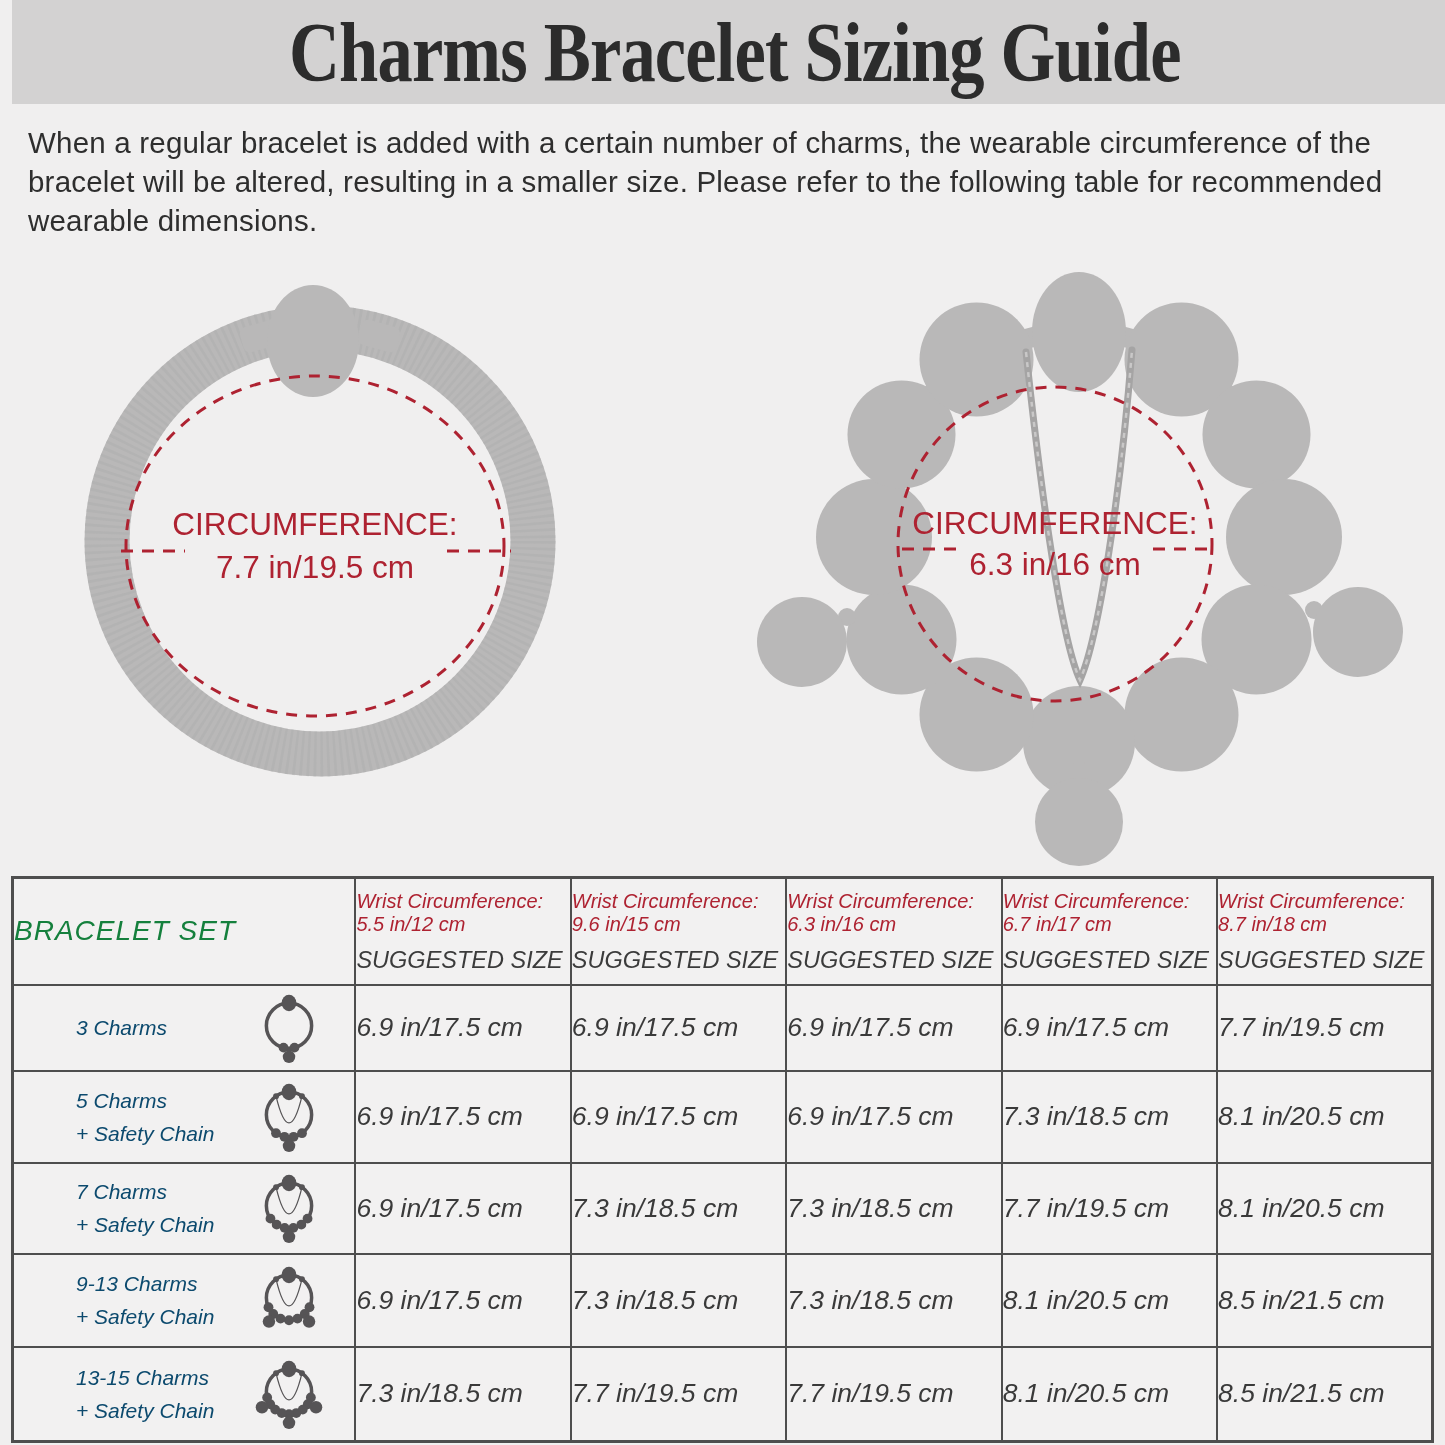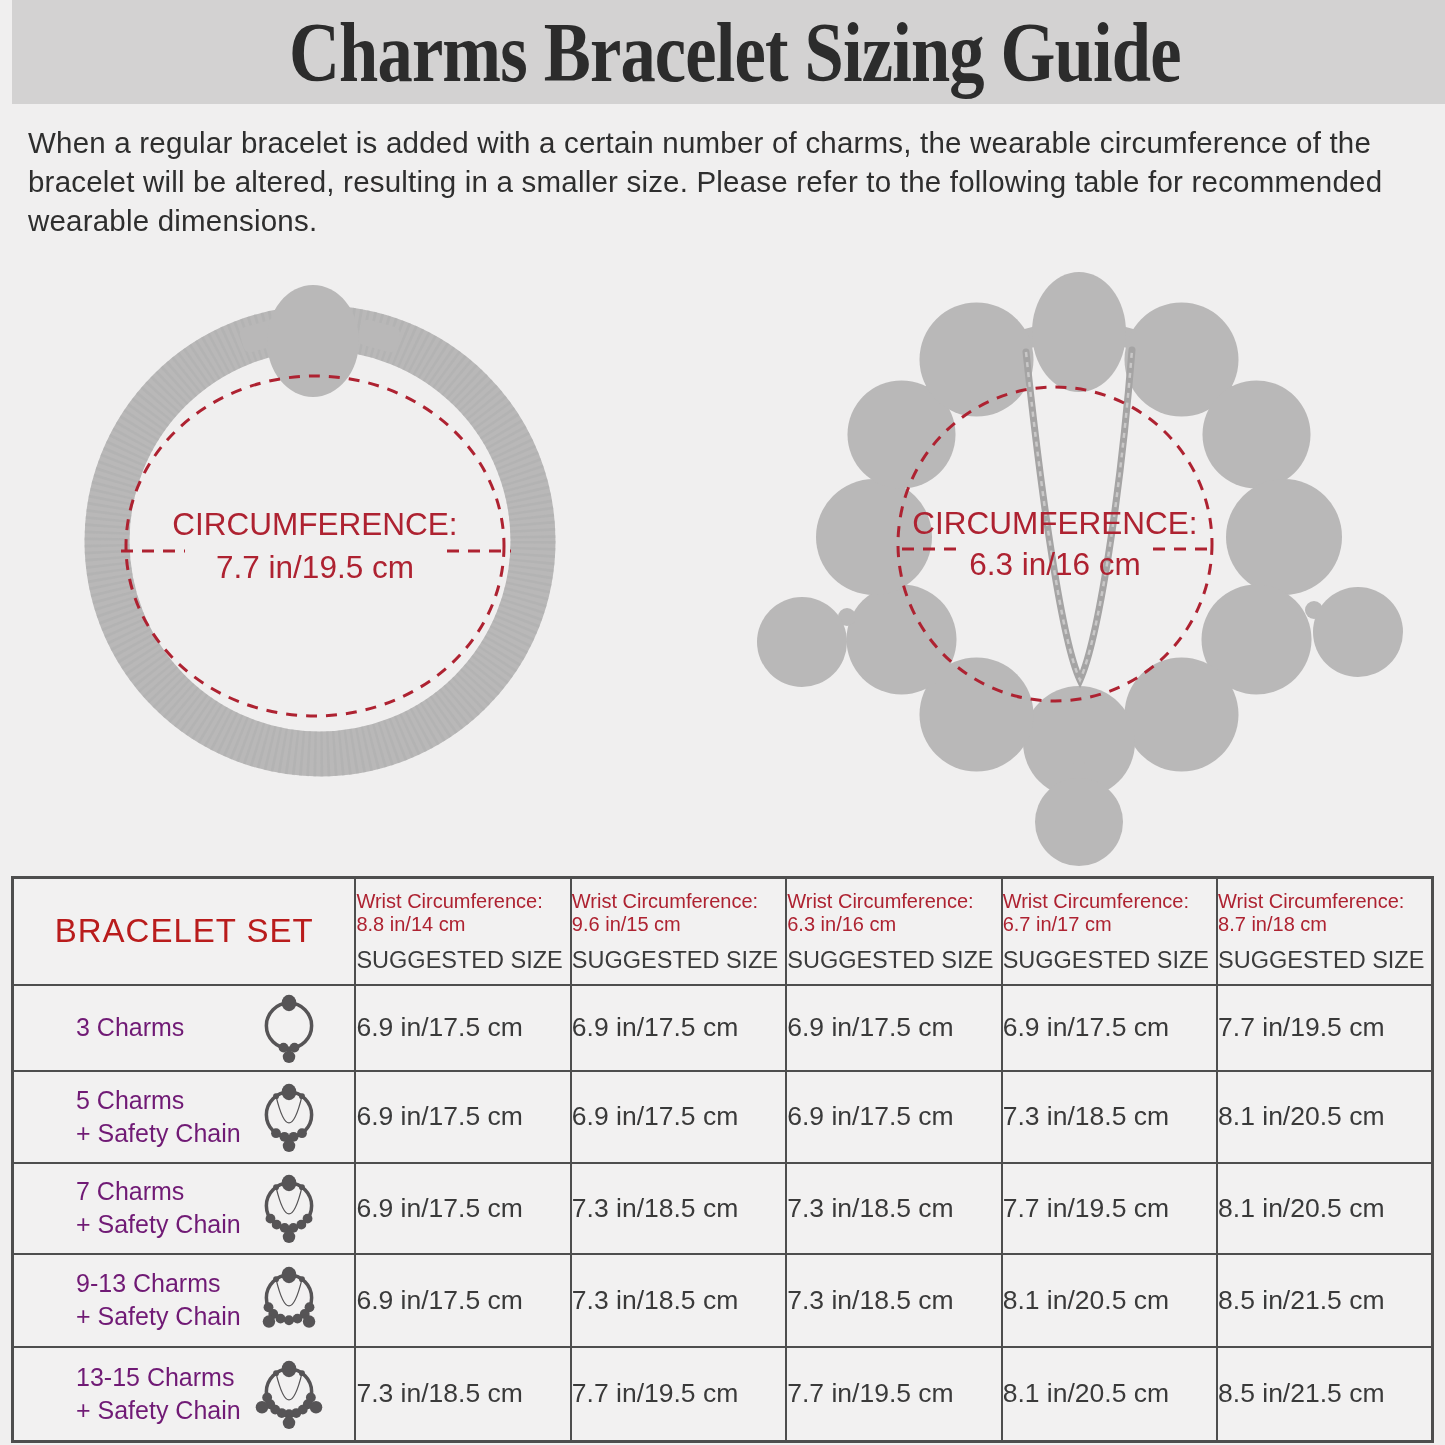--- a/index.html
+++ b/index.html
@@ -13,27 +13,27 @@
   
   .intro{position:absolute;top:123px;left:28px;width:1392px;margin:0;
          font-size:29.5px;line-height:39px;color:#2e2e2e;letter-spacing:.2px;}
   
   .diagram{position:absolute;}
   .diagram svg text{font-family:"Liberation Sans",sans-serif;}
   
   table.sizes{position:absolute;left:11px;top:876px;width:1423px;border-collapse:collapse;
               table-layout:fixed;border:3px solid #4e4e4e;}
   table.sizes th,table.sizes td{border:2px solid #4e4e4e;background:#f2f1f1;
-              font-weight:normal;padding:0;vertical-align:middle;}
-  .set-header{font-size:33px;color:#b91c1c;text-align:center;letter-spacing:1px;}
+              font-weight:normal;padding:0;vertical-align:middle;font-style:italic;}
+  .set-header{font-size:28px;color:#15803d;text-align:left;letter-spacing:1px;}
   .colhead{padding:8px 6px 8px 12px;text-align:left;}
   .colhead .red{color:#ae2231;font-size:20px;line-height:23.5px;}
   .colhead .size{color:#3b3b3b;font-size:23.5px;margin-top:10px;line-height:26px;}
   .setcell{display:flex;align-items:center;padding-left:62px;}
-  .setcell .labels{flex:1;font-size:25px;color:#701a75;line-height:33px;}
+  .setcell .labels{flex:1;font-size:21px;color:#0c4a6e;line-height:33px;}
   .row-icon{width:78px;height:78px;margin-right:26px;flex:0 0 auto;}
   .val{font-size:26.5px;color:#3a3a3a;text-align:left;}
 </style>
 </head>
 <body>
 
 <div id="frame">
 
   <header class="band">
     <h1>Charms Bracelet Sizing Guide</h1>
@@ -133,21 +133,21 @@
         <col style="width:15.17%">
       <col style="width:15.17%">
         <col style="width:15.17%">
         <col style="width:15.17%">
     </colgroup>
     <tbody>
         <tr style="height:107px">
       <th class="set-header">BRACELET SET</th>
       <th class="colhead">
         <div class="red">Wrist Circumference:</div>
-        <div class="red">8.8 in/14 cm</div>
+        <div class="red">5.5 in/12 cm</div>
         <div class="size">SUGGESTED SIZE</div>
       </th>
       <th class="colhead">
         <div class="red">Wrist Circumference:</div>
         <div class="red">9.6 in/15 cm</div>
         <div class="size">SUGGESTED SIZE</div>
       </th>
       <th class="colhead">
         <div class="red">Wrist Circumference:</div>
         <div class="red">6.3 in/16 cm</div>

